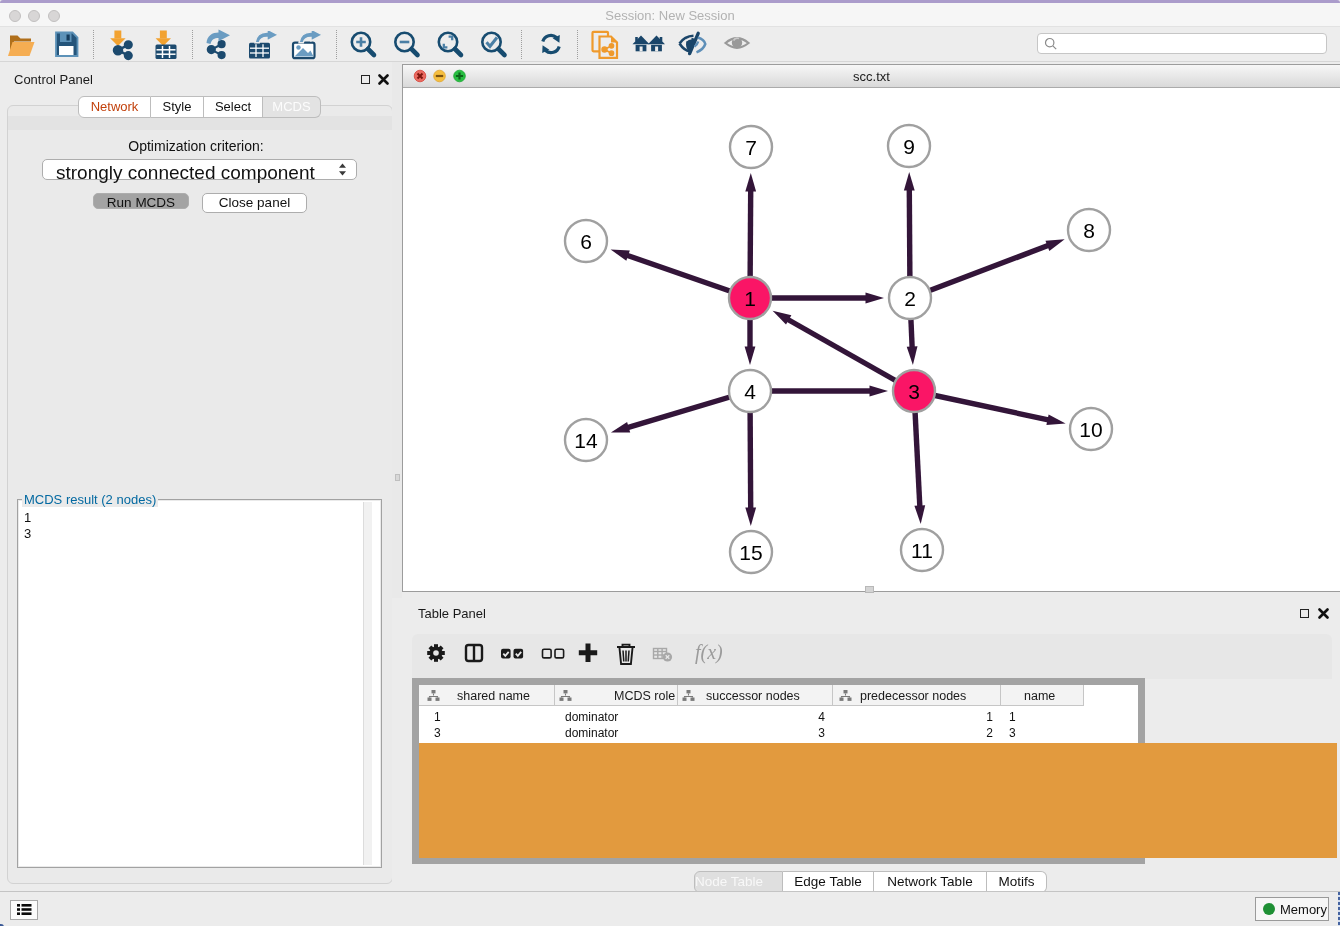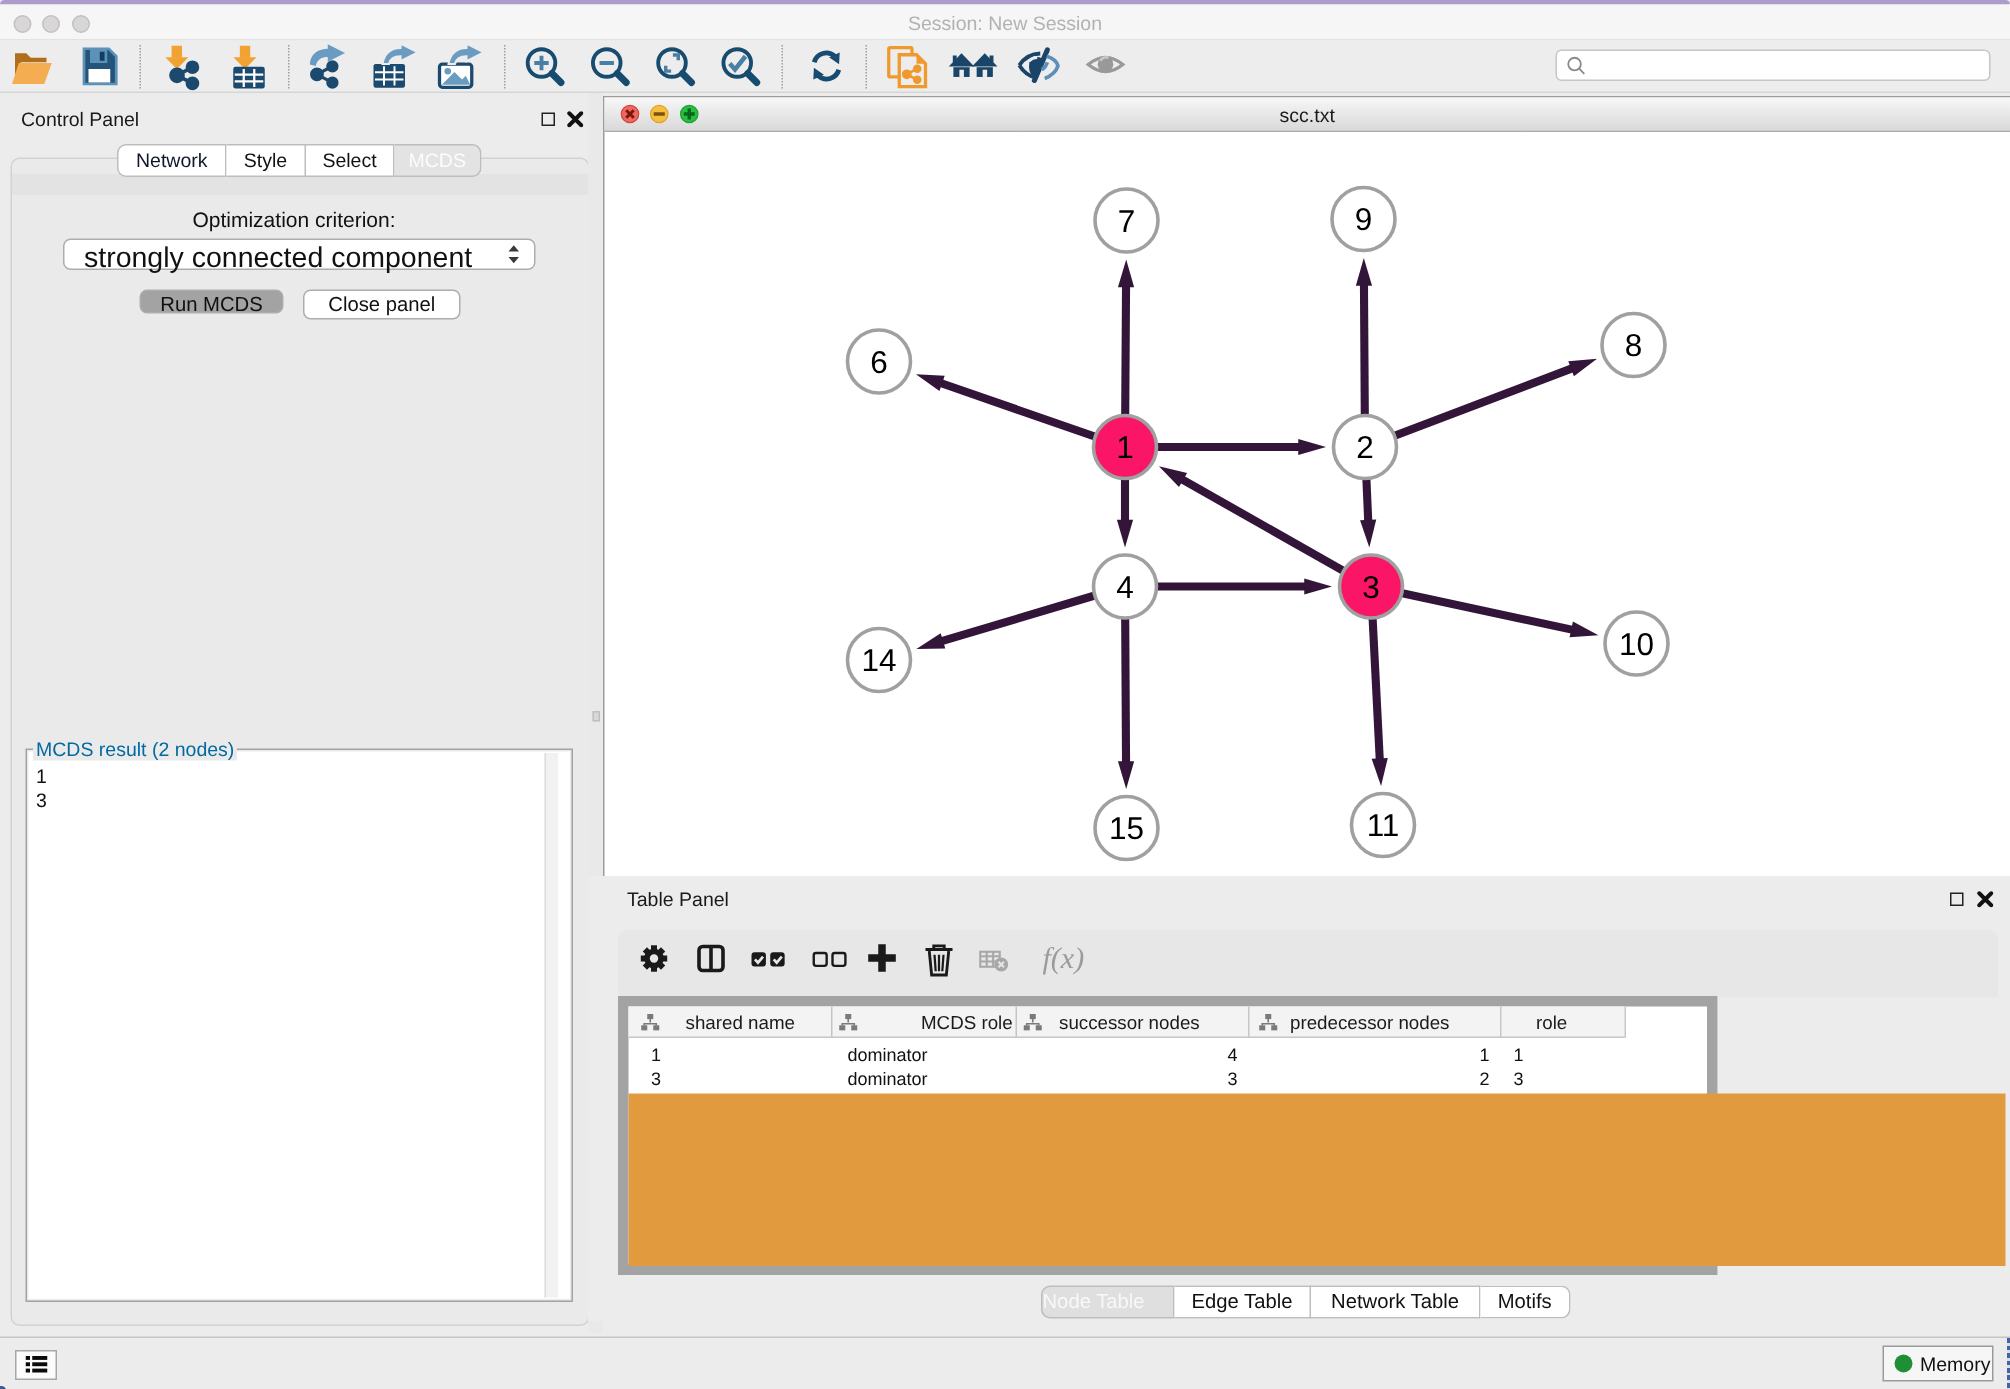--- a/index.html
+++ b/index.html
@@ -161,21 +161,21 @@
   <div class="abs" style="left:14px;top:10px;font-size:13px;color:#1A1A1A;">Control Panel</div>
   <div class="abs" style="left:361px;top:13px;width:9px;height:9px;border:1.5px solid #222;"></div>
   <svg class="abs" style="left:378px;top:12px;" width="11" height="11" viewBox="0 0 11 11">
       <path d="M1.5,1.5 L9.5,9.5 M9.5,1.5 L1.5,9.5" stroke="#111" stroke-width="2.6" stroke-linecap="round"></path>
     </svg>
 
   <div class="abs" style="left:7px;top:43px;width:386px;height:779px;background:#EAEAEA;border:1px solid #D2D2D2;border-radius:6px;"></div>
   <div class="abs" style="left:8px;top:54px;width:384px;height:14px;background:#E3E3E3;"></div>
 
   <div class="abs" style="left:78px;top:34px;height:22px;display:flex;font-size:13px;">
-    <div style="width:73px;background:#FFF;border:1px solid #BDBDBD;border-radius:6px 0 0 6px;text-align:center;line-height:20px;color:#0f172a;">Network</div>
+    <div style="width:73px;background:#FFF;border:1px solid #BDBDBD;border-radius:6px 0 0 6px;text-align:center;line-height:20px;color:#c2410c;">Network</div>
     <div style="width:53px;background:#FFF;border:1px solid #BDBDBD;border-left:none;text-align:center;line-height:20px;color:#111;">Style</div>
     <div style="width:59px;background:#FFF;border:1px solid #BDBDBD;border-left:none;text-align:center;line-height:20px;color:#111;">Select</div>
     <div style="width:58px;background:#E3E3E3;border:1px solid #BDBDBD;border-left:none;border-radius:0 6px 6px 0;text-align:center;line-height:20px;color:#FCFCFC;">MCDS</div>
   </div>
 
   <div class="abs" style="left:0;top:76px;width:392px;text-align:center;font-size:14px;color:#111;">Optimization criterion:</div>
 
   <div class="abs" style="left:42px;top:97px;width:315px;height:21px;background:#FFF;border:1px solid #ADADAD;border-radius:5px;">
     <div class="abs" style="left:13px;top:2px;font-size:19px;color:#111;">strongly connected component</div>
     <svg width="9" height="13" style="position:absolute;right:9px;top:3px;" viewBox="0 0 9 13">
@@ -265,21 +265,21 @@
 <text x="511" y="309.5">3</text>
 <text x="183" y="358.5">14</text>
 <text x="688" y="347.5">10</text>
 <text x="348" y="470.5">15</text>
 <text x="519" y="468.5">11</text>
     </g>
   </svg>
   <div class="abs" style="left:462px;top:521px;width:9px;height:7px;background:#D4D4D4;border:1px solid #B8B8B8;"></div>
 </div>
 
-<div class="abs" style="left:392px;top:584px;width:948px;height:297px;background:#ECECEC;">
+<div class="abs" style="left:392px;top:598px;width:948px;height:297px;background:#ECECEC;">
   <div class="abs" style="left:26px;top:8px;font-size:13px;color:#1A1A1A;">Table Panel</div>
   <div class="abs" style="left:908px;top:11px;width:9px;height:9px;border:1.5px solid #222;"></div>
   <svg class="abs" style="left:926px;top:10px;" width="11" height="11" viewBox="0 0 11 11">
       <path d="M1.5,1.5 L9.5,9.5 M9.5,1.5 L1.5,9.5" stroke="#111" stroke-width="2.6" stroke-linecap="round"></path>
     </svg>
 
   <div class="abs" style="left:20px;top:36px;width:920px;height:45px;background:#E7E7E7;border-radius:6px 6px 0 0;" id="tabletoolbar">
     <svg width="330" height="45" viewBox="0 0 330 45">
 
       <g fill="#1A1A1A">
@@ -359,21 +359,21 @@
           </g>
         <use href="#s1" x="132"></use>
         <use href="#s1" x="255"></use>
         <use href="#s1" x="412"></use>
       </g>
     </svg>
     <div class="abs" style="left:38px;top:4px;font-size:12.5px;color:#1A1A1A;">shared name</div>
     <div class="abs" style="left:163px;top:4px;font-size:12.5px;color:#1A1A1A;margin-left:32px;">MCDS role</div>
     <div class="abs" style="left:287px;top:4px;font-size:12.5px;color:#1A1A1A;">successor nodes</div>
     <div class="abs" style="left:441px;top:4px;font-size:12.5px;color:#1A1A1A;">predecessor nodes</div>
-    <div class="abs" style="left:605px;top:4px;font-size:12.5px;color:#1A1A1A;">role</div>
+    <div class="abs" style="left:605px;top:4px;font-size:12.5px;color:#1A1A1A;">name</div>
 
     <div class="abs" style="left:15px;top:25px;font-size:12px;color:#111;">1</div>
     <div class="abs" style="left:146px;top:25px;font-size:12px;color:#111;">dominator</div>
     <div class="abs" style="left:392px;top:25px;width:14px;text-align:right;font-size:12px;color:#111;">4</div>
     <div class="abs" style="left:560px;top:25px;width:14px;text-align:right;font-size:12px;color:#111;">1</div>
     <div class="abs" style="left:590px;top:25px;font-size:12px;color:#111;">1</div>
     <div class="abs" style="left:15px;top:41px;font-size:12px;color:#111;">3</div>
     <div class="abs" style="left:146px;top:41px;font-size:12px;color:#111;">dominator</div>
     <div class="abs" style="left:392px;top:41px;width:14px;text-align:right;font-size:12px;color:#111;">3</div>
     <div class="abs" style="left:560px;top:41px;width:14px;text-align:right;font-size:12px;color:#111;">2</div>

